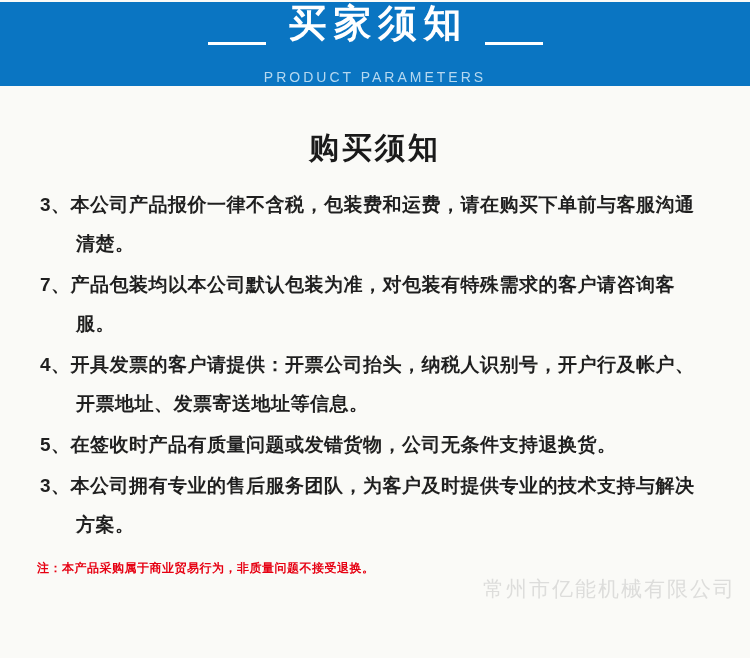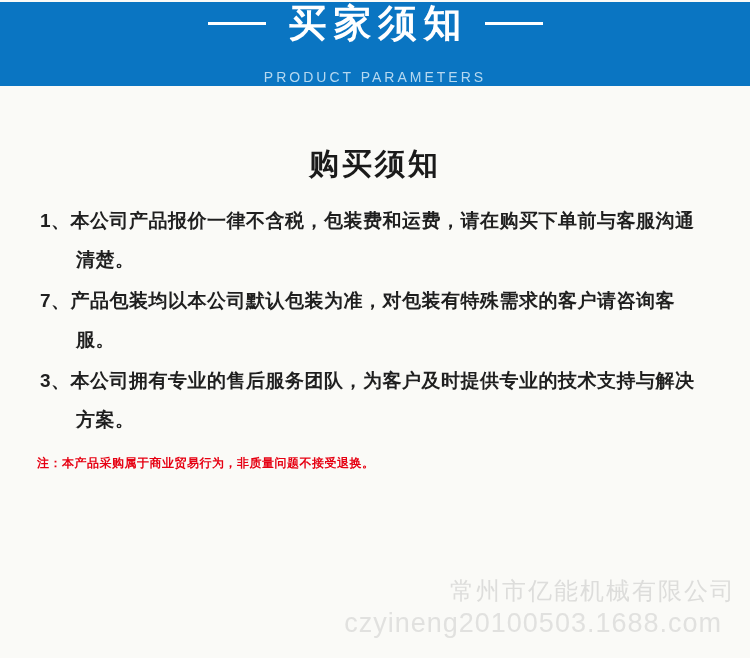--- a/index.html
+++ b/index.html
@@ -27,21 +27,21 @@
     width: 750px;
     height: 84px;
     background: #0a75c2;
     display: flex;
     flex-direction: column;
     align-items: center;
     justify-content: center;
   }
   .banner-title-row {
     display: flex;
-    align-items: center;
+    align-items: flex-end;
     justify-content: center;
   }
   .banner-dash {
     width: 58px;
     height: 3px;
     background: #ffffff;
     margin: 0 16px;
   }
   .banner-title {
     color: #ffffff;
@@ -59,21 +59,20 @@
     font-weight: normal;
   }
 
   
   .notice {
     position: absolute;
     top: 86px;
     left: 0;
     width: 750px;
     z-index: 1;
-    margin-top: 16px;
   }
   .notice-title {
     margin-top: 42px;
     text-align: center;
     font-size: 30px;
     font-weight: bold;
     color: #1a1a1a;
     letter-spacing: 3px;
   }
   .notice-list {
@@ -99,21 +98,21 @@
     line-height: 30px;
     letter-spacing: 0.5px;
   }
 
   
   .watermark-company {
     position: absolute;
     top: 575px;
     right: 14px;
     color: #dddddb;
-    font-size: 24px;
+    font-size: 21px;
     letter-spacing: 2px;
     z-index: 0;
     white-space: nowrap;
   }
   .watermark-url {
     position: absolute;
     top: 608px;
     right: 28px;
     color: #e1e1df;
     font-size: 27px;
@@ -121,42 +120,43 @@
     z-index: 0;
     white-space: nowrap;
   }
 </style>
 </head>
 <body>
 
 <div class="page">
 
   <div class="watermark-company">常州市亿能机械有限公司</div>
-  <div class="watermark-url">czyineng20100503.1688.com</div>
 
   <div class="banner" style="background: rgb(10, 117, 194);">
     <div class="banner-title-row">
       <span class="banner-dash"></span>
       <span class="banner-title">买家须知</span>
       <span class="banner-dash"></span>
     </div>
     <div class="banner-subtitle" style="color: rgb(181, 216, 240); margin-top: 24px;">PRODUCT PARAMETERS</div>
   </div>
 
   <div class="notice">
     <div class="notice-title">购买须知</div>
 
     <div class="notice-list">
 
-        <div class="notice-item">1、本公司产品报价一律不含税，包装费和运费，请在购买下单前与客服沟通清楚。</div>
+        <div class="notice-item">3、本公司产品报价一律不含税，包装费和运费，请在购买下单前与客服沟通清楚。</div>
 
         <div class="notice-item">7、产品包装均以本公司默认包装为准，对包装有特殊需求的客户请咨询客服。</div>
 
 
+        <div class="notice-item">4、开具发票的客户请提供：开票公司抬头，纳税人识别号，开户行及帐户、开票地址、发票寄送地址等信息。</div>
 
+        <div class="notice-item">5、在签收时产品有质量问题或发错货物，公司无条件支持退换货。</div>
 
         <div class="notice-item">3、本公司拥有专业的售后服务团队，为客户及时提供专业的技术支持与解决方案。</div>
       </div>
 
     <div class="notice-note" style="color: rgb(230, 0, 18);">注：本产品采购属于商业贸易行为，非质量问题不接受退换。</div>
   </div>
 
 </div>
 
 </body></html>

